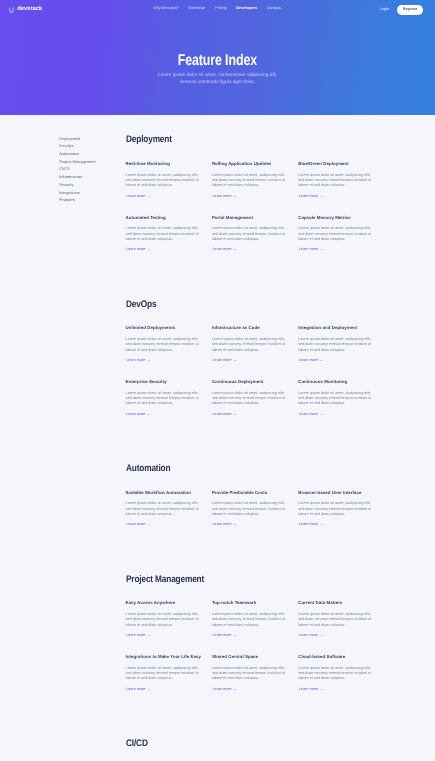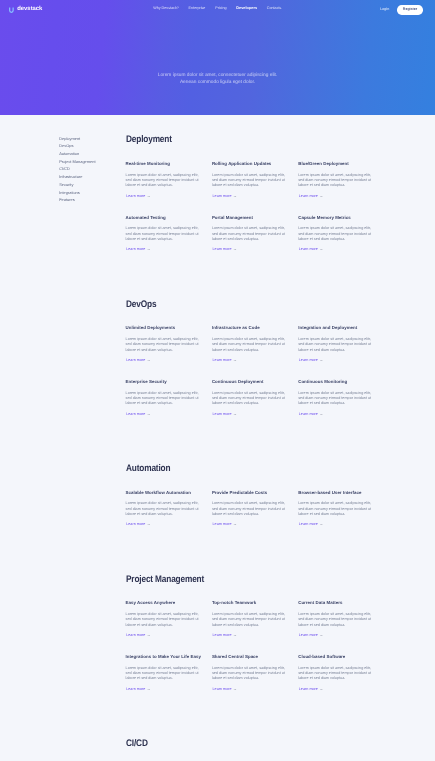--- a/index.html
+++ b/index.html
@@ -73,20 +73,21 @@
         <span class="">Enterprise</span>
         <span class="">Pricing</span>
         <span class="active">Developers</span>
         <span class="">Contacts</span>
       </div>
     <div class="right">
       <span class="login">Login</span>
       <span class="register">Register</span>
     </div>
   </div>
+  <div class="hero-title"><span>Feature Index</span></div>
   <div class="hero-sub">
     <div>Lorem ipsum dolor sit amet, consectetuer adipiscing elit.</div>
     <div>Aenean commodo ligula eget dolor.</div>
   </div>
 </div>
 
 <div class="page">
   <div class="side">
       <div class="side-item">Deployment</div>
       <div class="side-item">DevOps</div>

